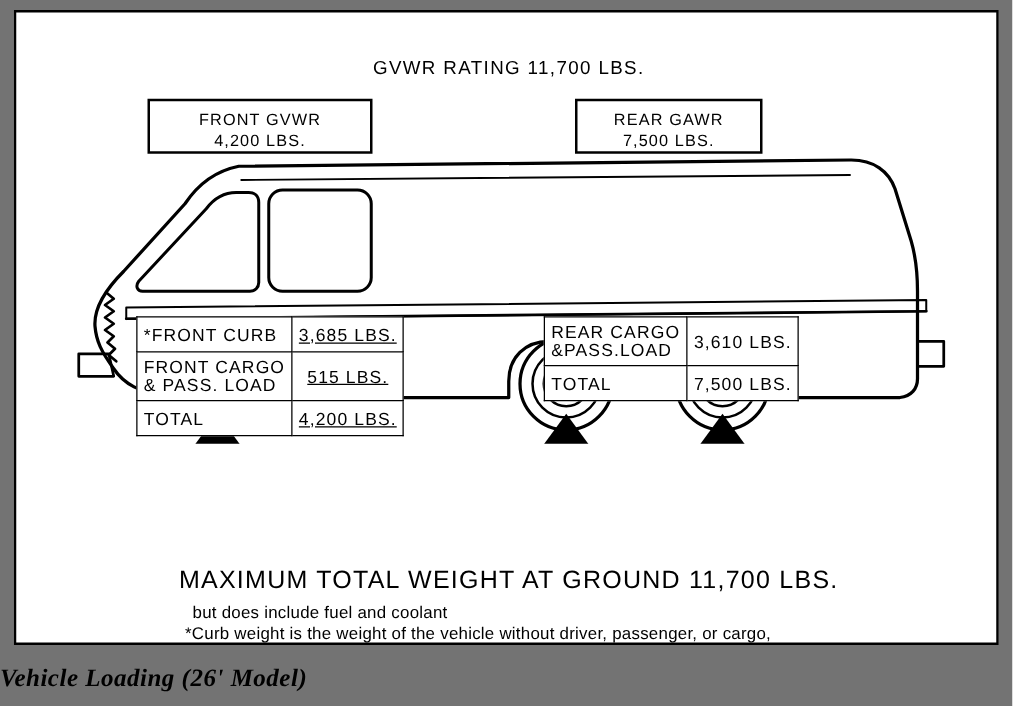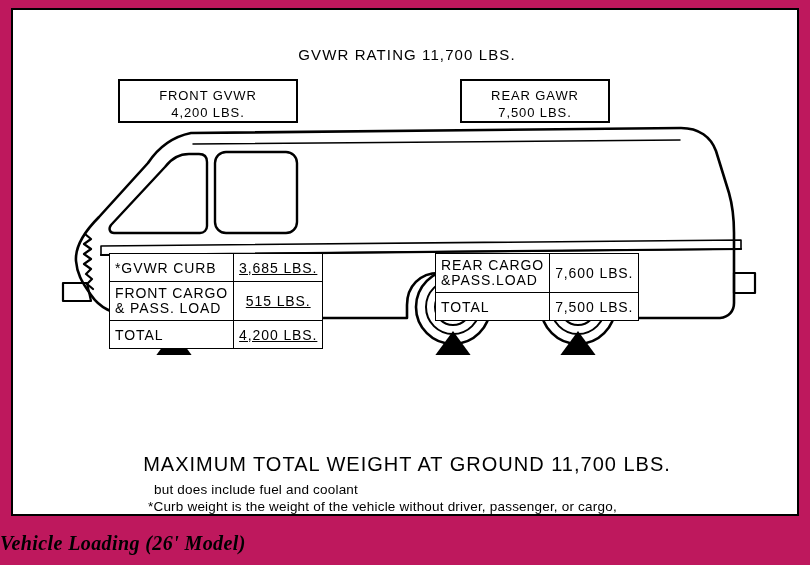--- a/index.html
+++ b/index.html
@@ -10,21 +10,21 @@
   }
   body {
     font-family: "Liberation Sans", sans-serif;
     color: #000000;
   }
   #page {
     position: relative;
     width: 810px;
     height: 565px;
     overflow: hidden;
-    background: #be185d;
+    background: #737373;
   }
   
   #diagram-frame {
     position: absolute;
     left: 11px;
     top: 8px;
     width: 788px;
     height: 508px;
     border: 2px solid #000000;
     box-sizing: border-box;
@@ -262,21 +262,21 @@
       <path d="M 161,216 L 183,246 L 183,252 L 139,252 L 139,246 Z" fill="#000000"></path>
 
       <path d="M 440,216 L 462,246 L 462,252 L 418,252 L 418,246 Z" fill="#000000"></path>
       <path d="M 565,216 L 587,246 L 587,252 L 543,252 L 543,246 Z" fill="#000000"></path>
       <rect x="440" y="244" width="125" height="8" fill="#000000"></rect>
     </svg>
 
     <table id="front-weight-table" class="weight-table">
       <tbody>
         <tr>
-          <td class="label-cell caps">*GVWR CURB</td>
+          <td class="label-cell caps">*FRONT CURB</td>
           <td class="value-cell caps">3,685 LBS.</td>
         </tr>
         <tr>
           <td class="label-cell two-line caps">
             <span>FRONT CARGO</span>
             <span>&amp; PASS. LOAD</span>
           </td>
           <td class="value-cell caps">515 LBS.</td>
         </tr>
         <tr>
@@ -286,21 +286,21 @@
       </tbody>
     </table>
 
     <table id="rear-weight-table" class="weight-table">
       <tbody>
         <tr>
           <td class="label-cell two-line caps">
             <span>REAR CARGO</span>
             <span>&amp;PASS.LOAD</span>
           </td>
-          <td class="value-cell caps">7,600 LBS.</td>
+          <td class="value-cell caps">3,610 LBS.</td>
         </tr>
         <tr>
           <td class="label-cell caps">TOTAL</td>
           <td class="value-cell caps">7,500 LBS.</td>
         </tr>
       </tbody>
     </table>
 
     <div id="max-total-weight-label" class="caps">MAXIMUM TOTAL WEIGHT AT GROUND 11,700 LBS.</div>
 

